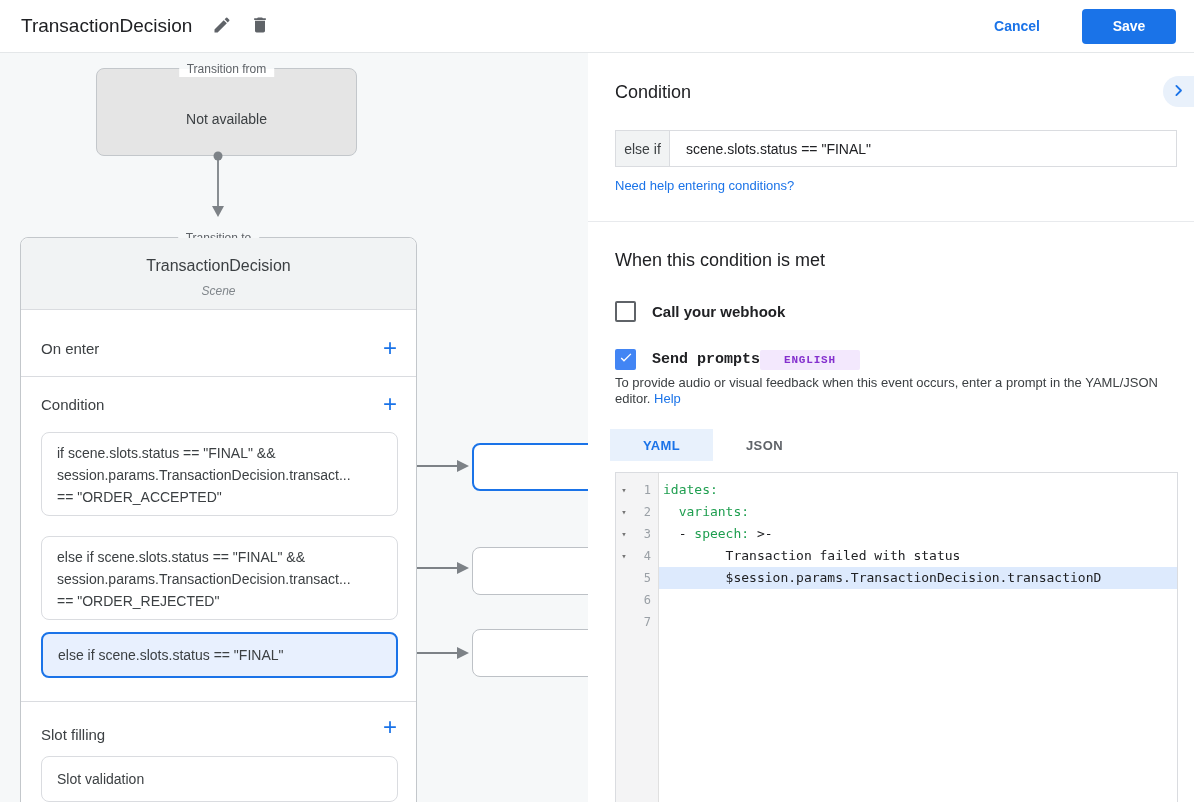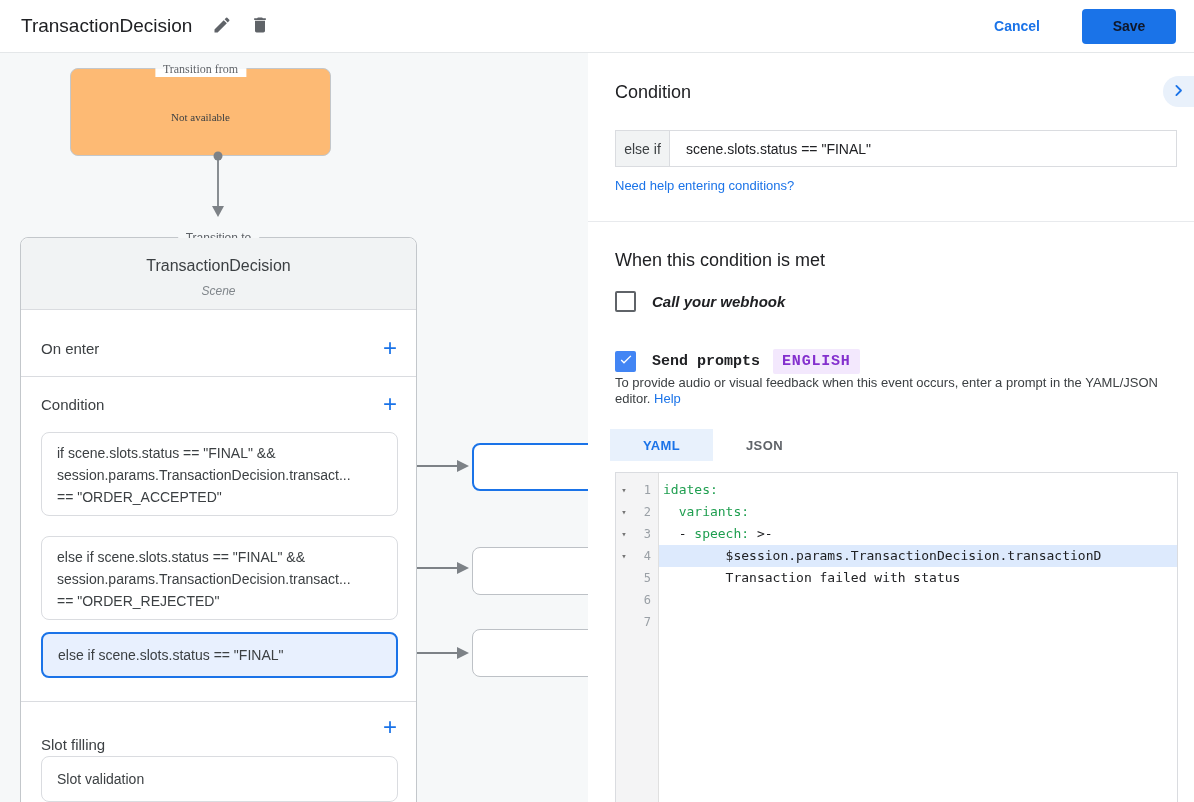--- a/index.html
+++ b/index.html
@@ -12,31 +12,31 @@
             border-bottom:1px solid #e4e7e9; display:flex; align-items:center; z-index:30; }
   .topbar-title { margin-left:21px; font-size:19px; color:#202124; }
   .icon-btn { background:none; border:none; cursor:pointer; width:32px; height:32px;
               display:flex; align-items:center; justify-content:center; }
   .icon-btn svg { fill:#5f6368; }
   .pencil-btn { margin-left:14px; }
   .trash-btn { margin-left:6px; }
   .topbar-spacer { flex:1; }
   .cancel-btn { background:none; border:none; cursor:pointer; color:#1a73e8; font-size:14px;
                 font-weight:700; font-family:inherit; margin-right:42px; }
-  .save-btn { width:94px; height:35px; background:#1a73e8; color:#0f172a; border:none; border-radius:4px;
+  .save-btn { width:94px; height:35px; background:#1a73e8; color:#ffffff; border:none; border-radius:4px;
               font-size:14px; font-weight:700; font-family:inherit; cursor:pointer; margin-right:18px; }
 
   
   .flow { position:absolute; left:0; top:53px; width:588px; height:749px; background:#f6f8f9; overflow:hidden; }
   .legend { position:absolute; top:-8px; left:50%; transform:translateX(-50%); font-size:12px;
             color:#5f6368; padding:0 8px; white-space:nowrap; line-height:16px; }
-  .tfrom { position:absolute; left:70px; top:15px; width:261px; height:88px; background:#fdba74;
-           border:1px solid #c3c7cb; border-radius:8px;font-family:Liberation Serif, serif; }
+  .tfrom { position:absolute; left:96px; top:15px; width:261px; height:88px; background:#e5e5e5;
+           border:1px solid #c3c7cb; border-radius:8px; }
   .tfrom .legend { background:linear-gradient(to bottom, #f6f8f9 50%, #ffffff 50%); }
-  .tfrom-label { position:absolute; top:42px; width:100%; text-align:center; font-size:11px; color:#3c4043; }
+  .tfrom-label { position:absolute; top:42px; width:100%; text-align:center; font-size:14px; color:#3c4043; }
 
   .connectors { position:absolute; left:0; top:0; width:588px; height:749px; pointer-events:none; }
 
   .mbox { position:absolute; width:150px; height:48px; background:#fff; border:1px solid #bdc1c6; border-radius:8px; }
   .mbox.sel { border:2px solid #1a73e8; }
   .mbox1 { left:472px; top:390px; }
   .mbox2 { left:472px; top:494px; }
   .mbox3 { left:472px; top:576px; }
 
   .scene { position:absolute; left:20px; top:184px; width:397px; height:640px; background:#fff;
@@ -68,28 +68,28 @@
               border:1px solid #dadce0; display:flex; background:#fff; }
   .cond-prefix { width:54px; background:#f1f3f4; border-right:1px solid #dadce0; display:flex;
                  align-items:center; justify-content:center; font-size:14px; color:#3c4043; }
   .cond-value { flex:1; display:flex; align-items:center; padding-left:16px; font-size:14px;
                 color:#202124; cursor:text; }
   .help-link { position:absolute; left:27px; top:125px; font-size:13px; color:#1a73e8;
                text-decoration:none; cursor:pointer; }
   .panel-divider { position:absolute; left:0; top:168px; width:606px; height:1px; background:#e8eaed; }
   .section-title { position:absolute; left:27px; top:197px; font-size:18px; color:#202124; }
   .check-row { position:absolute; left:27px; display:flex; align-items:center; }
-  .row-webhook { top:238px;font-style:italic; }
+  .row-webhook { top:248px; }
   .row-prompts { top:296px;font-family:Liberation Mono, monospace; }
   .checkbox { width:21px; height:21px; border:2px solid #5f6368; border-radius:2px; background:#fff;
               cursor:pointer; flex:0 0 auto; }
   .checkbox.checked { border:none; background:#4285f4; display:flex; align-items:center; justify-content:center; }
   .check-label { margin-left:16px; font-size:15px; font-weight:700; color:#202124; }
-  .lang-badge { margin-left:13px; background:#f3e8fd; color:#8430ce; font-size:15px; font-weight:700;
-                letter-spacing:0.8px; padding:4px 9px; border-radius:2px; }
+  .lang-badge { background:#f3e8fd; color:#8430ce; font-size:11px; font-weight:700;
+                letter-spacing:0.8px; padding:4px 24px; border-radius:2px; }
   .desc { position:absolute; left:27px; top:322px; width:552px; font-size:13px; line-height:16px; color:#3c4043; }
   .desc a { color:#1a73e8; text-decoration:none; cursor:pointer; }
   .tabs { position:absolute; left:22px; top:376px; display:flex; }
   .tab { width:103px; height:32px; border:none; background:none; display:flex; align-items:center;
          justify-content:center; font-size:13px; font-weight:700; letter-spacing:0.4px;
          font-family:inherit; cursor:pointer; color:#5f6368; }
   .tab.active { color:#1a73e8; background:#e8f1fc; }
 
   .editor { position:absolute; left:27px; top:419px; width:563px; height:331px; border:1px solid #dadce0;
             display:flex; background:#fff; font-family:"DejaVu Sans Mono", monospace; font-size:13px; }
@@ -174,21 +174,21 @@
       <div class="card tall" style="top:194px;">if scene.slots.status == "FINAL" &amp;&amp;
 session.params.TransactionDecision.transact...
 == "ORDER_ACCEPTED"</div>
       <div class="card tall" style="top:298px;">else if scene.slots.status == "FINAL" &amp;&amp;
 session.params.TransactionDecision.transact...
 == "ORDER_REJECTED"</div>
       <div class="card short selected" style="top:394px;">else if scene.slots.status == "FINAL"</div>
 
       <div class="sec-line" style="top:463px;"></div>
 
-      <div class="sec-label" style="top:498px;">Slot filling</div>
+      <div class="sec-label" style="top:488px;">Slot filling</div>
       <button class="plus-btn" style="top:475px;">+</button>
       <div class="card short" style="top:510px;margin-top:8px;">Slot validation</div>
     </div>
   </div>
 
   <div class="panel">
     <div class="panel-title">Condition</div>
     <button class="collapse-btn">
       <span>
         <svg width="17" height="17" viewBox="0 0 24 24">
@@ -262,19 +262,19 @@
           </div>
           <div class="gutter-row">
             <span class="fold"></span>
             <span class="lnum">7</span>
           </div>
         </div>
       <div class="code">
           <div class="code-row"><span class="seg-key">idates:</span></div>
           <div class="code-row"><span class="seg-key">  variants:</span></div>
           <div class="code-row"><span>  - </span><span class="seg-key">speech:</span><span> &gt;-</span></div>
+          <div class="code-row"><span>        Transaction failed with status</span></div>
           <div class="code-row hl"><span>        $session.params.TransactionDecision.transactionD</span></div>
-          <div class="code-row"><span>        Transaction failed with status</span></div>
           <div class="code-row"></div>
         </div>
     </div>
   </div>
 </div>
 
 </body></html>

